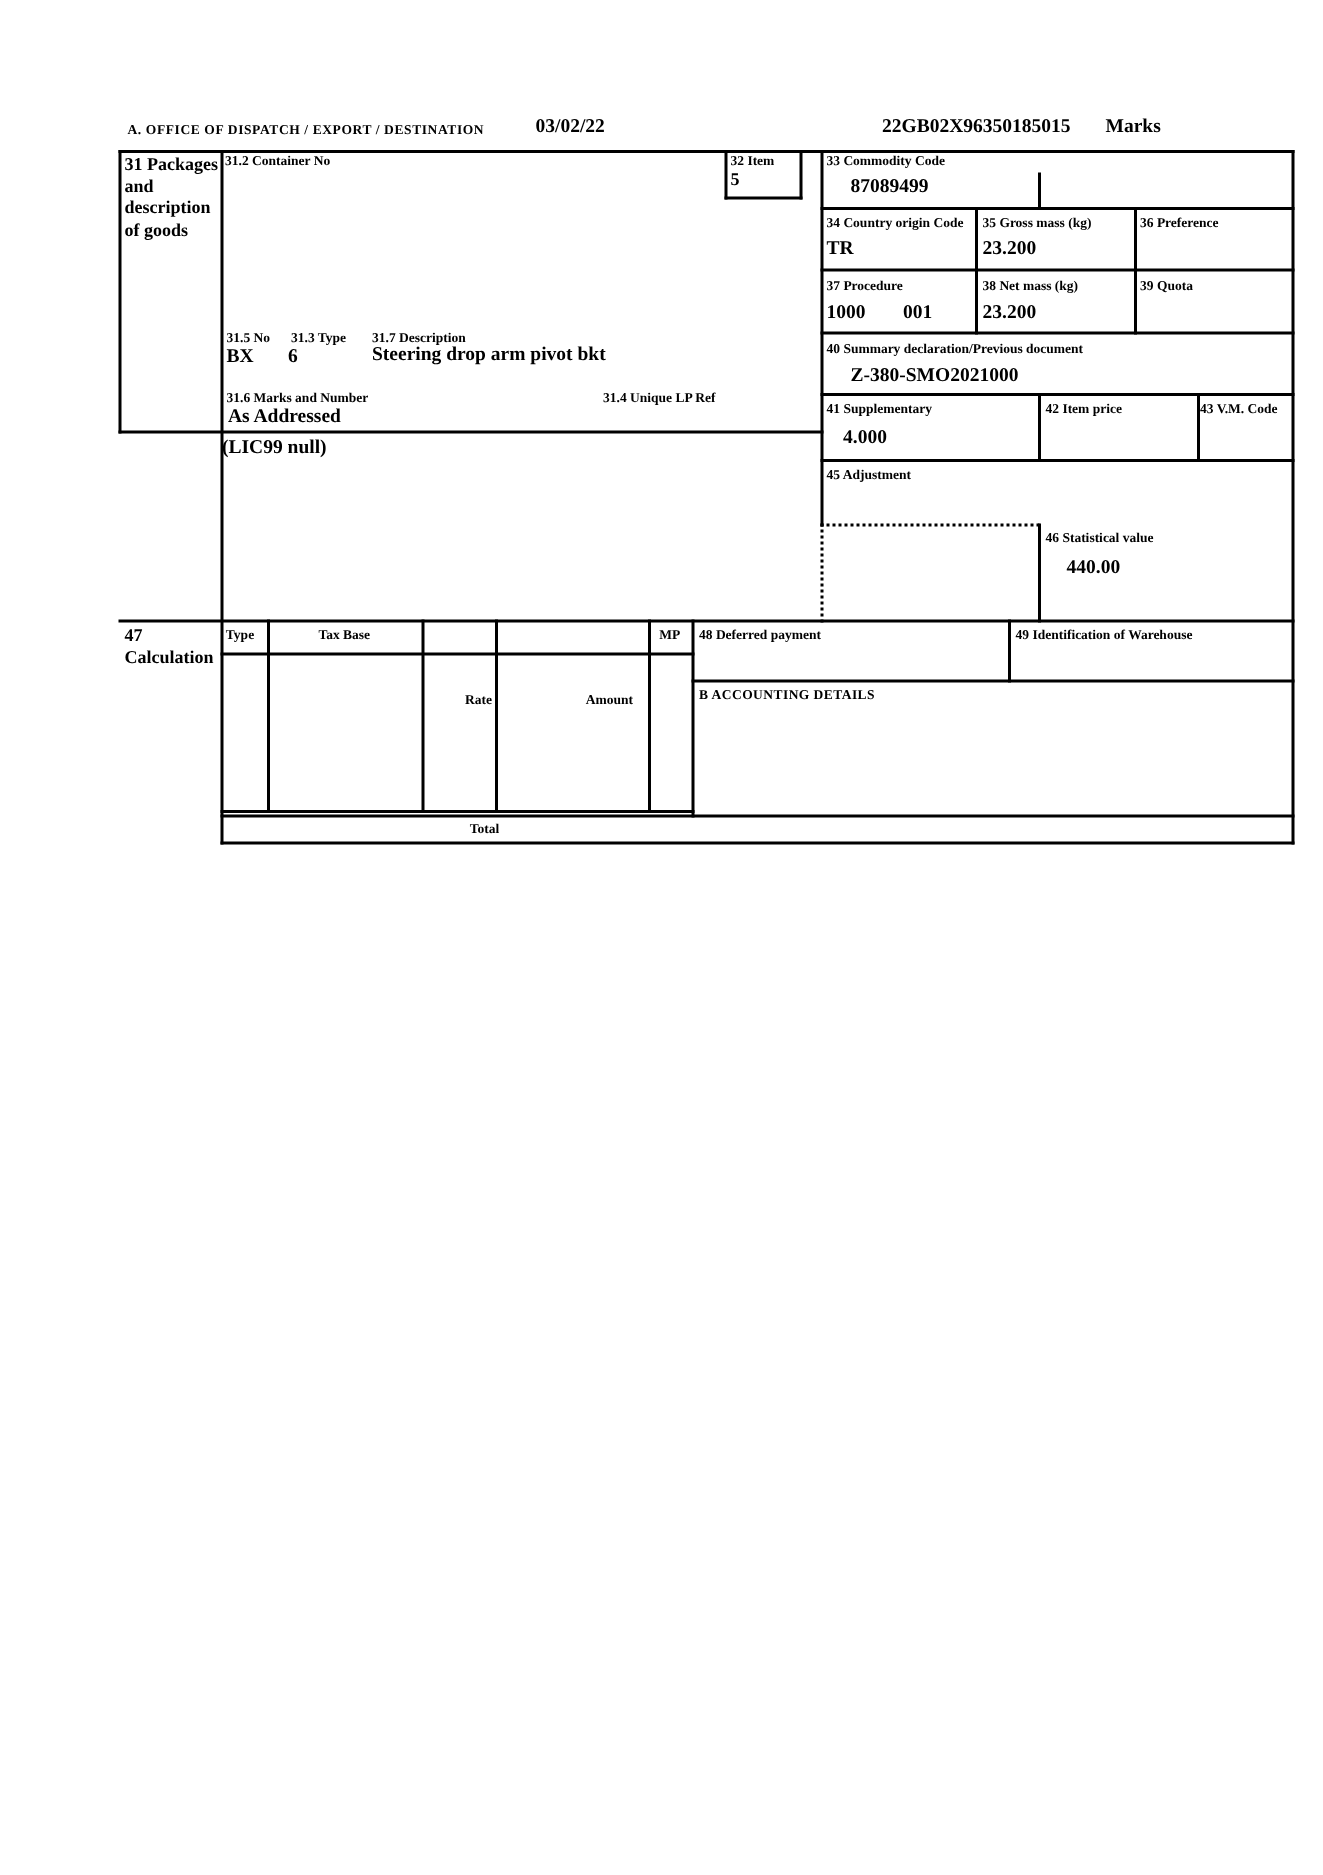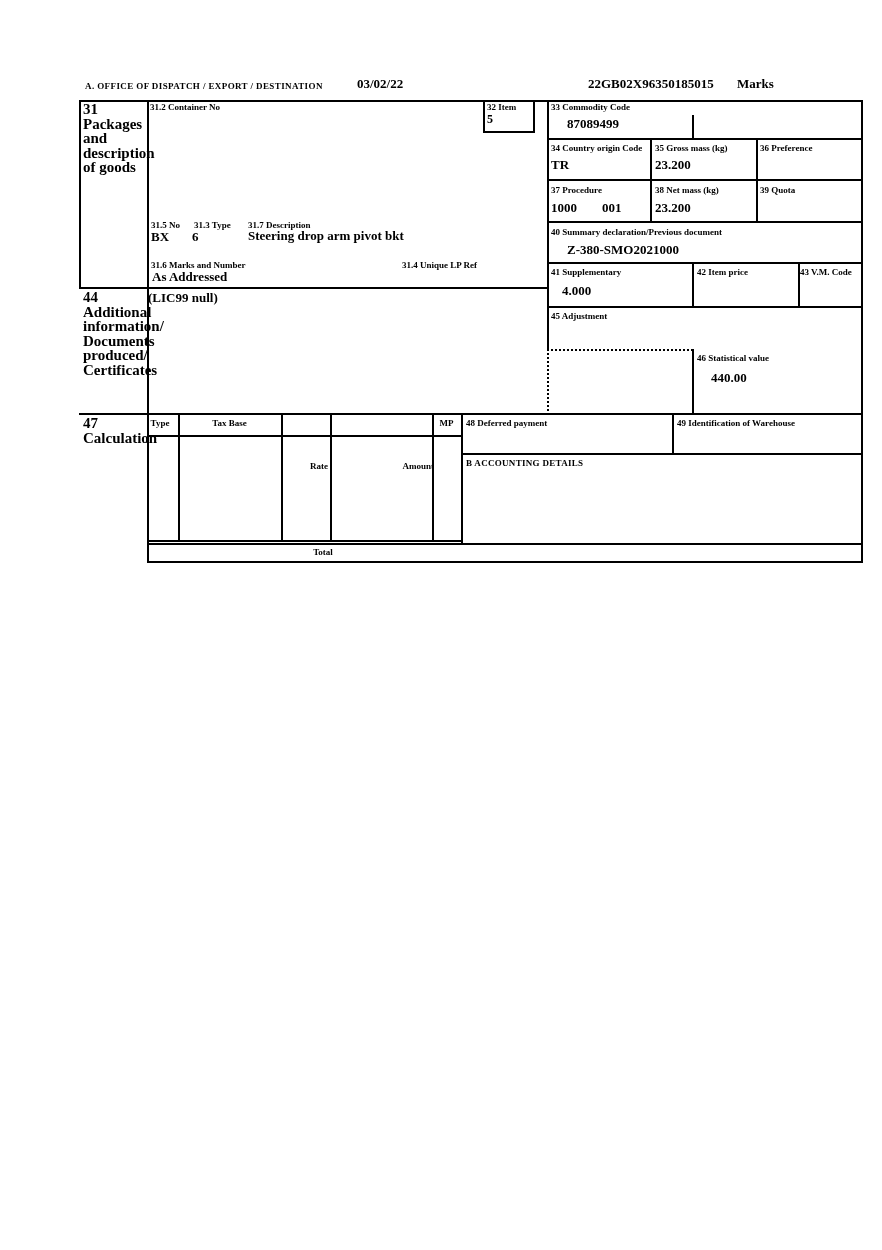--- a/index.html
+++ b/index.html
@@ -1,20 +1,20 @@
 <!DOCTYPE html>
 <html><head>
 <meta charset="utf-8">
 <style>
   html,body{margin:0;padding:0;background:#fff;}
   #page{position:relative;width:882px;height:1250px;background:#ffffff;
         font-family:"Liberation Serif","DejaVu Serif",serif;color:#000;overflow:hidden;}
   .t{position:absolute;font-weight:bold;white-space:pre-line;}
   .s{font-size:9px;line-height:10px;}
-  .s2{font-size:15px;line-height:14.5px;}
+  .s2{font-size:12px;line-height:14.5px;}
   .v{font-size:13px;line-height:14px;white-space:nowrap;}
   .v2{font-size:12px;line-height:13px;white-space:nowrap;}
   .hl{position:absolute;height:2px;background:#000;}
   .vl{position:absolute;width:2px;background:#000;}
   .hd{position:absolute;height:0;border-top:2px dotted #000;background:none;}
   .vd{position:absolute;width:0;border-left:2px dotted #000;background:none;}
   .c{text-align:center;}
   .r{text-align:right;margin-top:43px;}
 </style>
 </head>
@@ -104,34 +104,28 @@
   <div class="t s" style="left:551px;top:267px">41 Supplementary</div>
   <div class="t v" style="left:562px;top:284px">4.000</div>
   <div class="t s" style="left:697px;top:267px">42 Item price</div>
   <div class="t s" style="left:800px;top:267px">43 V.M. Code</div>
 
   <div class="t s" style="left:551px;top:311px">45 Adjustment</div>
 
   <div class="t s" style="left:697px;top:353px">46 Statistical value</div>
   <div class="t v" style="left:711px;top:371px">440.00</div>
 
-  <div class="t s2" style="left:83px;top:290px;width:64px">44
-Additional
-information/
-Documents
-produced/
-Certificates</div>
   <div class="t v" style="left:148px;top:291px">(LIC99 null)</div>
 
   <div class="t s2" style="left:83px;top:416px;width:64px">47
 Calculation</div>
   <div class="t s c" style="left:147px;top:418px;width:26px">Type</div>
   <div class="t s c" style="left:178px;top:418px;width:103px">Tax Base</div>
   <div class="t s r" style="left:281px;top:418px;width:47px">Rate</div>
-  <div class="t s r" style="left:348px;top:418px;width:86px">Amount</div>
+  <div class="t s r" style="left:336px;top:418px;width:86px">Amount</div>
   <div class="t s c" style="left:432px;top:418px;width:29px">MP</div>
   <div class="t s c" style="left:147px;top:547px;width:352px">Total</div>
 
   <div class="t s" style="left:466px;top:418px">48 Deferred payment</div>
   <div class="t s" style="left:677px;top:418px">49 Identification of Warehouse</div>
   <div class="t s" style="left:466px;top:458px;letter-spacing:.3px">B ACCOUNTING DETAILS</div>
 
 </div>
 
 </body></html>

